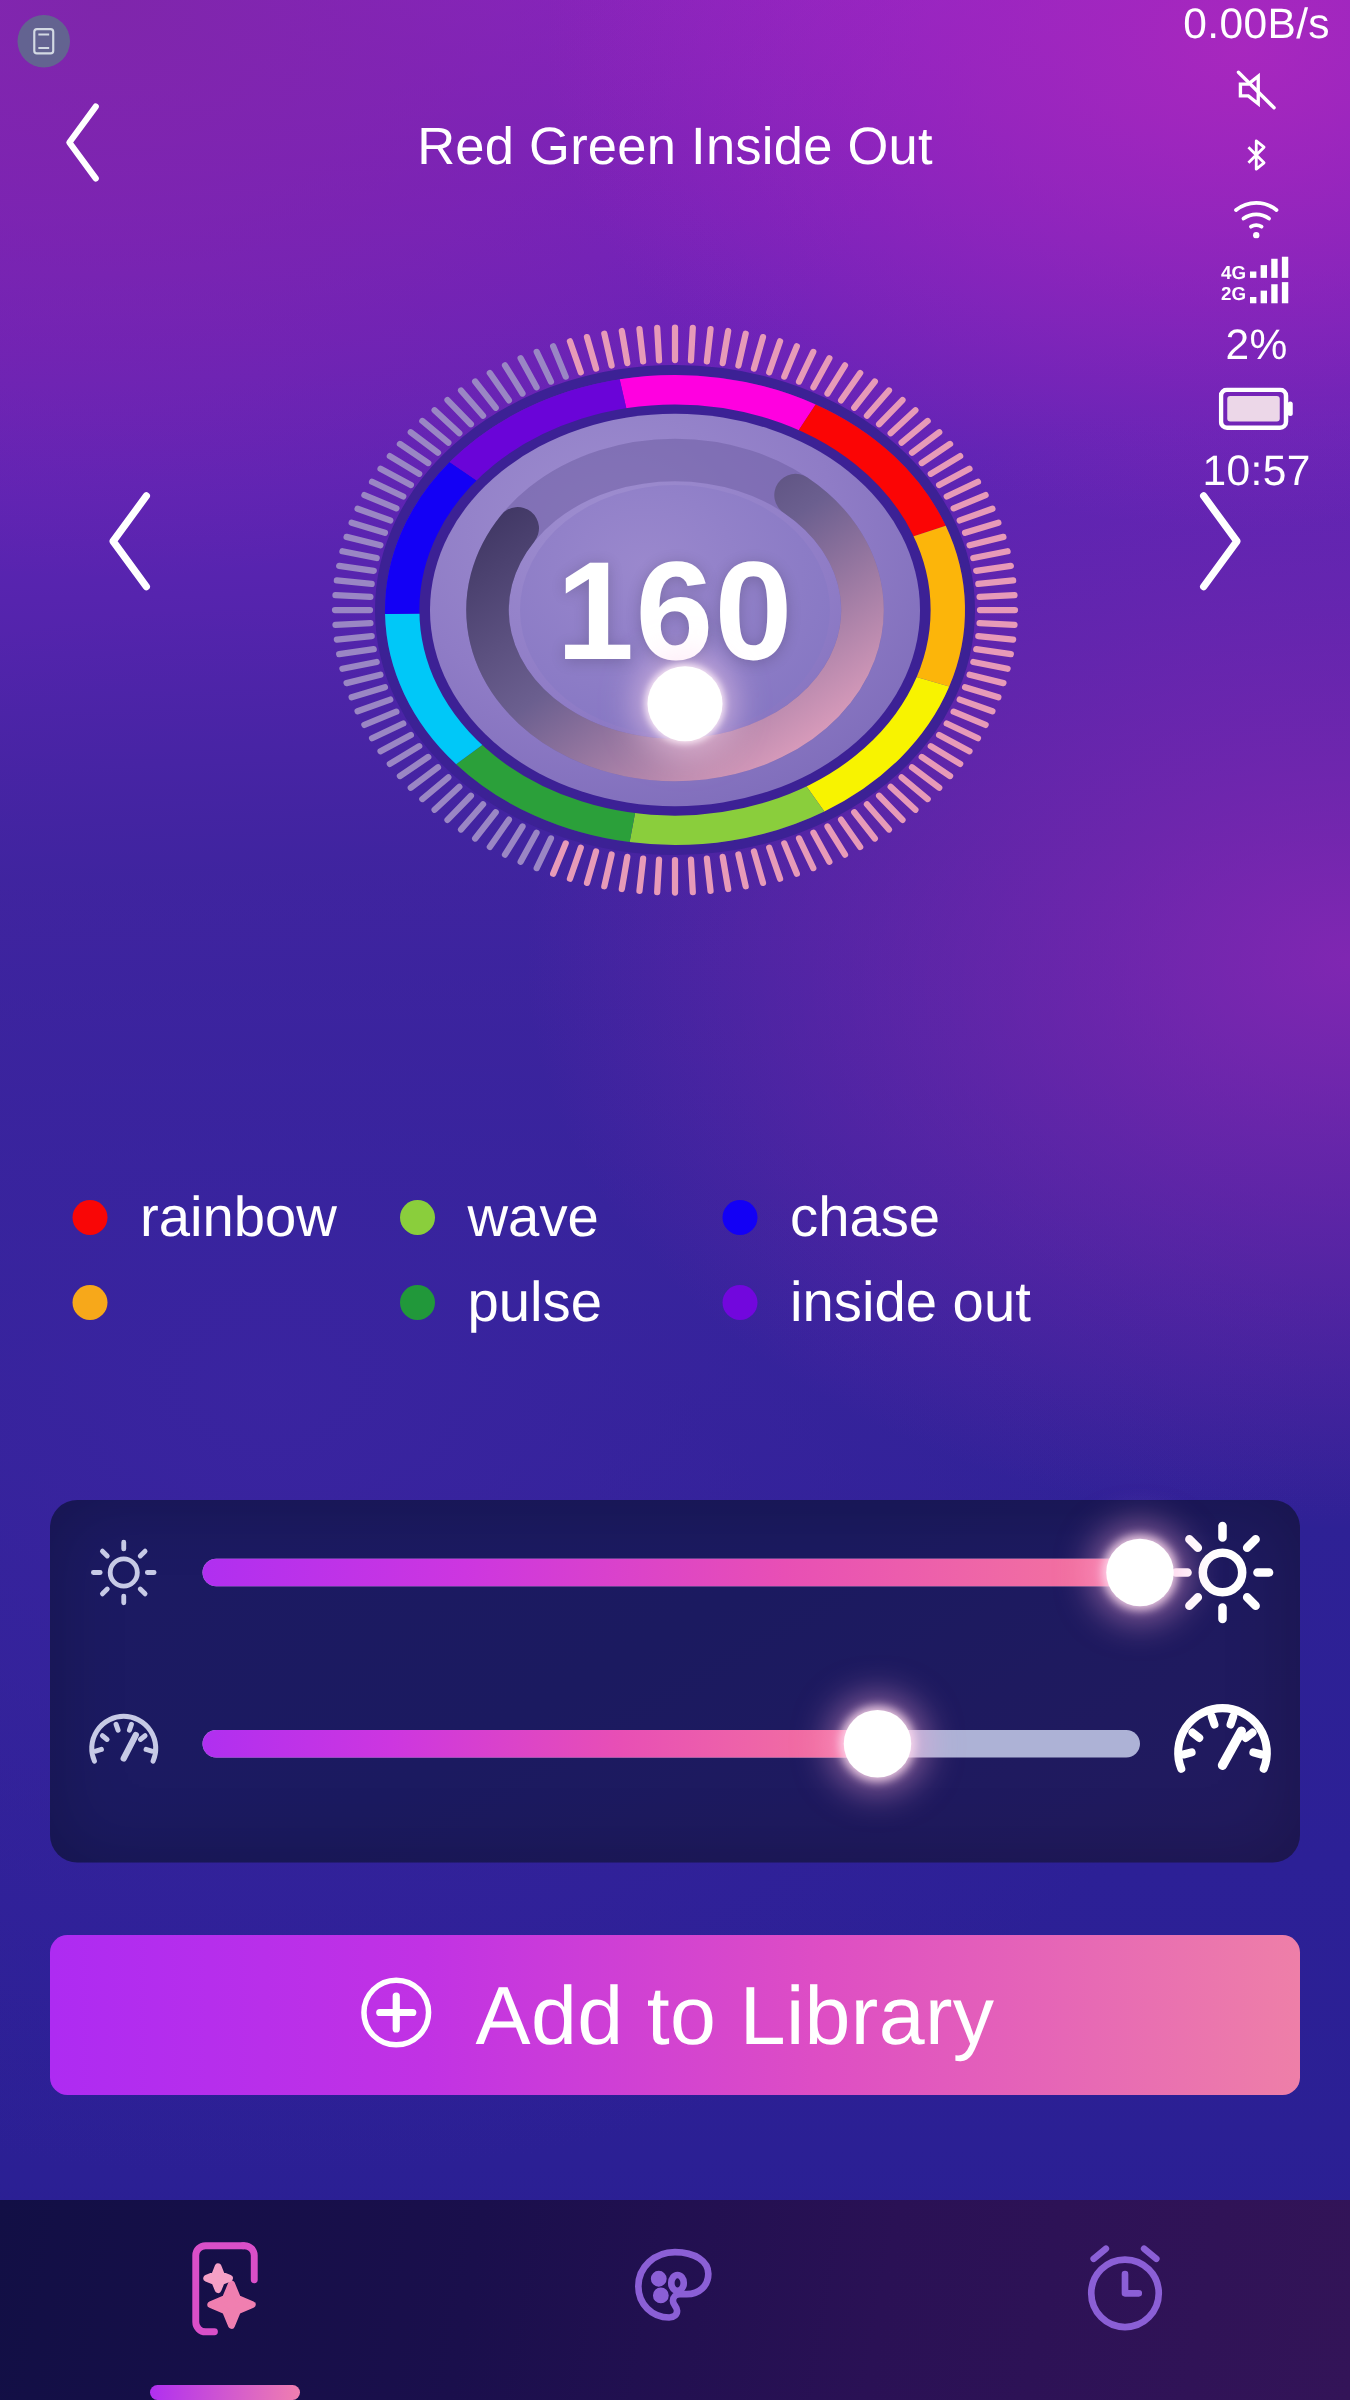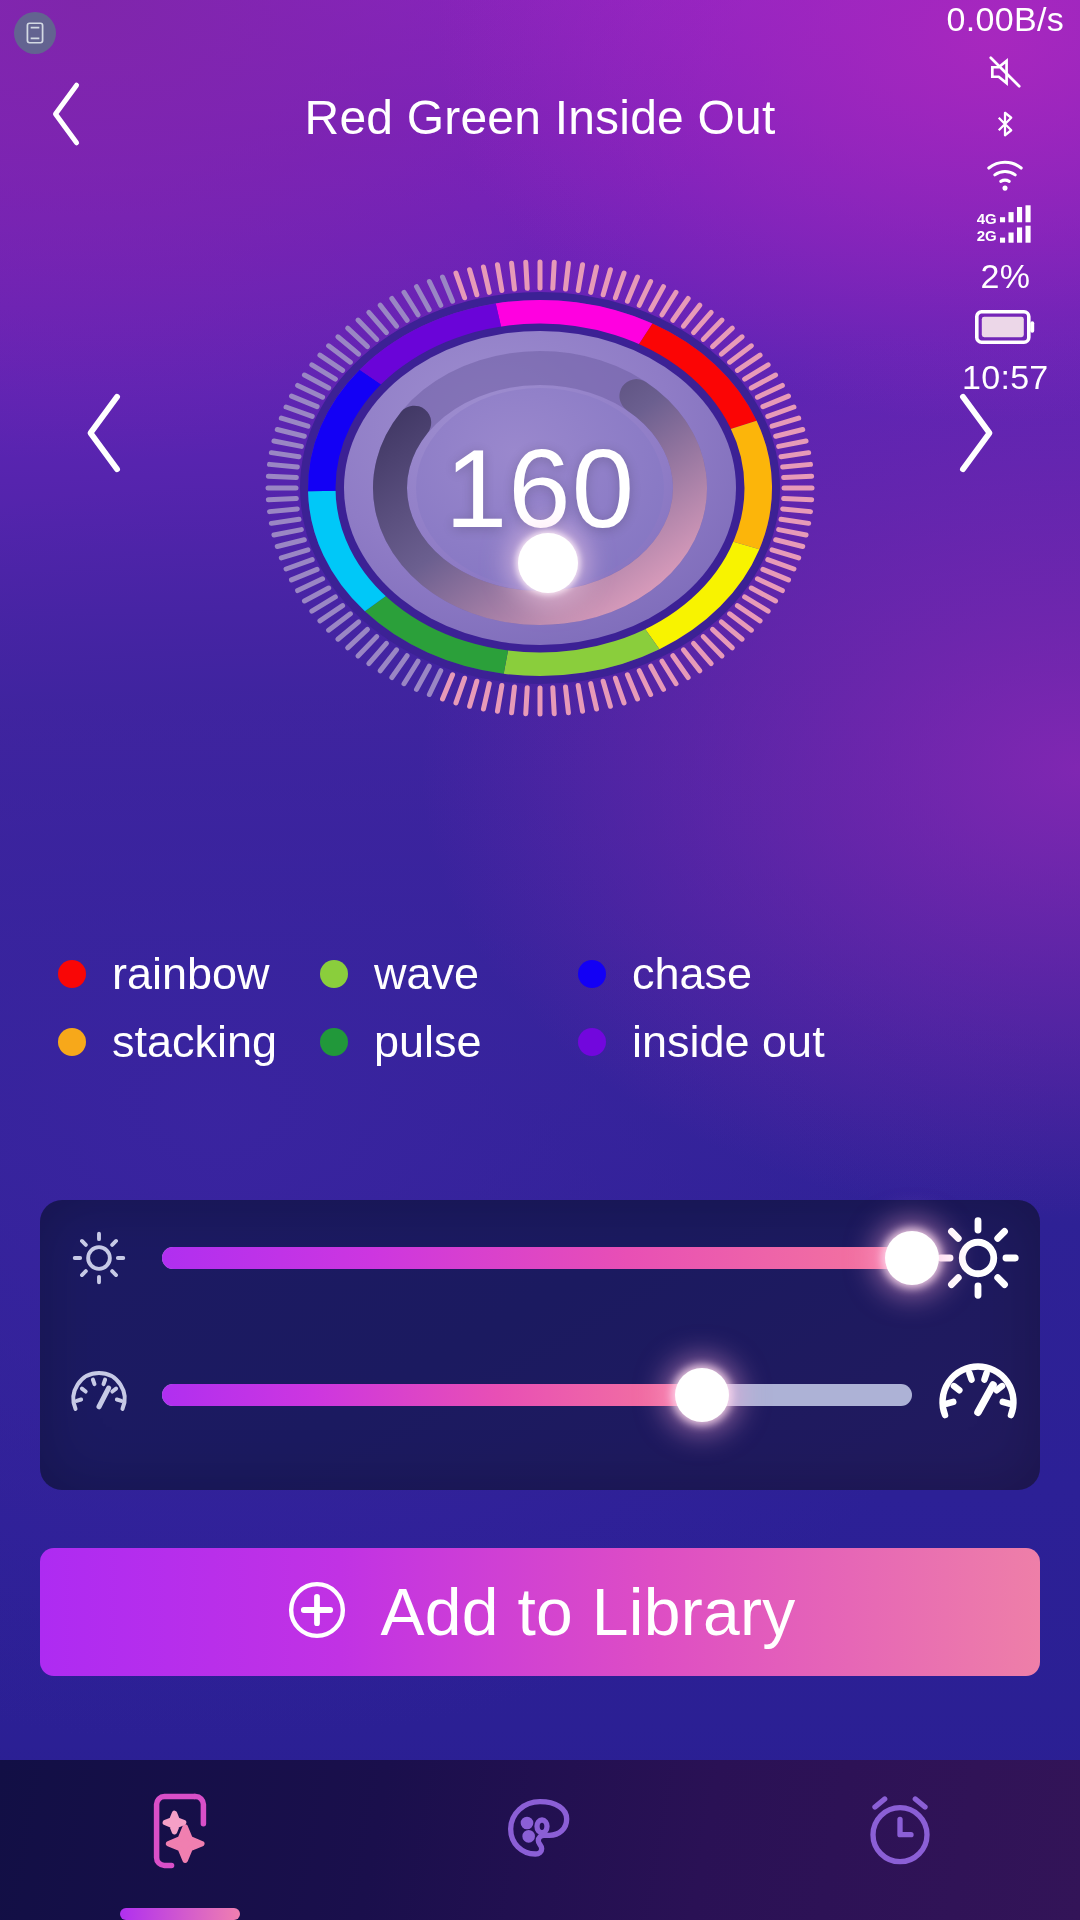--- a/index.html
+++ b/index.html
@@ -29,33 +29,33 @@
   .sb-right { position:absolute; right:16px; top:0; height:62px; display:flex; align-items:center; gap:14px; color:#fff;flex-direction:column; }
   .sb-text { font-size:34px; color:#fff; letter-spacing:.3px; }
   .sb-ic { display:flex; align-items:center; }
   .sig-wrap { display:flex; align-items:flex-end; gap:3px; }
   .sig-col { display:flex; flex-direction:column; justify-content:center; gap:2px; font-size:15px; line-height:15px; font-weight:bold; color:#fff; }
 
   
   .header { position:absolute; top:62px; left:0; width:1080px; height:110px; }
   .back-btn { position:absolute; left:22px; top:8px; width:90px; height:92px; display:flex; align-items:center; justify-content:center; }
   .title { position:absolute; left:0; top:0; width:1080px; height:110px; display:flex; align-items:center; justify-content:center;
-           font-size:48px; color:#fff; letter-spacing:.2px; }
+           font-size:42px; color:#fff; letter-spacing:.2px; }
 
   
   .dial-area { position:absolute; top:200px; left:0; width:1080px; height:570px; }
   .arrow { position:absolute; top:175px; width:110px; height:120px; display:flex; align-items:center; justify-content:center; }
   .arrow.left { left:50px; }
   .arrow.right { right:50px; }
   .dial { position:absolute; left:190px; top:8px; width:700px; height:560px; }
   .dial svg { display:block; }
   .dial-value {
     position:absolute; left:0; top:0; width:700px; height:560px;
     display:flex; align-items:center; justify-content:center;
-    font-size:112px; color:#fff; letter-spacing:1px; text-shadow:0 2px 12px rgba(0,0,0,.18);
+    font-size:112px; color:#fff; letter-spacing:1px; text-shadow:0 2px 12px rgba(0,0,0,.18);font-weight:bold;
   }
   .knob {
     position:absolute; width:60px; height:60px; border-radius:50%; background:#fff;
     box-shadow:0 0 26px 10px rgba(255,215,240,.55), 0 0 6px 2px rgba(255,255,255,.9);
     left:328px; top:325px;
   }
 
   
   .legend { position:absolute; top:940px; left:0; width:1080px; }
   .legend-row { display:flex; height:68px; align-items:center; }
@@ -391,21 +391,20 @@
         <span class="legend-label">wave</span>
       </div>
       <div class="legend-item c3">
         <span class="dot" style="background:#1300f5"></span>
         <span class="legend-label">chase</span>
       </div>
     </div>
     <div class="legend-row">
       <div class="legend-item c1">
         <span class="dot" style="background:#f7a81a"></span>
-        <span class="legend-label">stacking</span>
       </div>
       <div class="legend-item c2">
         <span class="dot" style="background:#21983a"></span>
         <span class="legend-label">pulse</span>
       </div>
       <div class="legend-item c3">
         <span class="dot" style="background:#7207dd"></span>
         <span class="legend-label">inside out</span>
       </div>
     </div>

